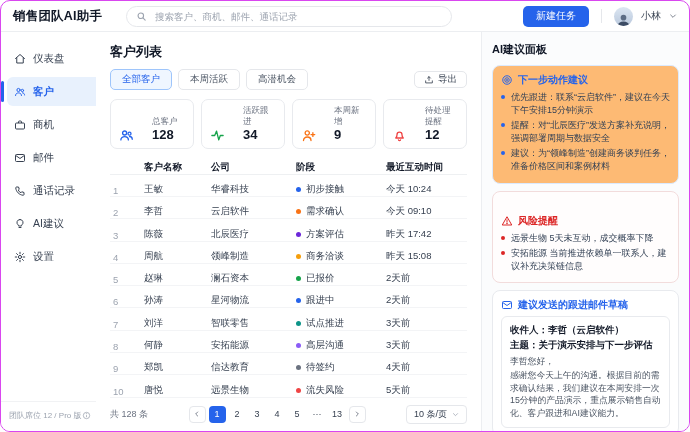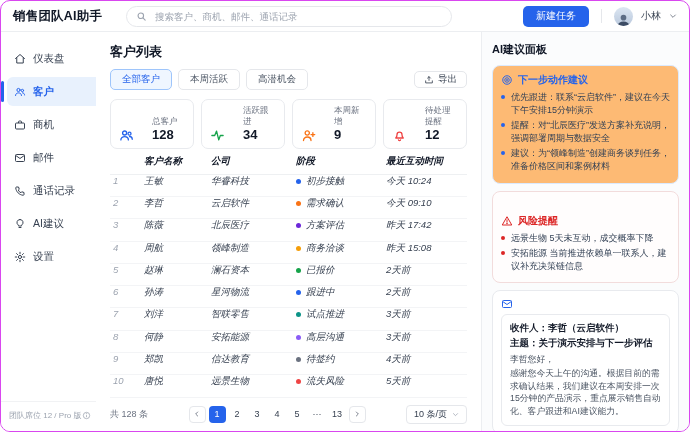--- a/index.html
+++ b/index.html
@@ -40,21 +40,21 @@
   .tab{height:21px;padding:0 11px;border:1px solid #e5e7eb;border-radius:5px;background:#fff;font-size:9.5px;
        color:#4b5563;font-family:inherit;cursor:pointer;white-space:nowrap;}
   .tab.active{border-color:#9ec5fb;background:#eff6ff;color:#2563eb;}
   .btn-export{margin-left:auto;height:17px;padding:0 9px;border:1px solid #e5e7eb;border-radius:5px;background:#fff;
               font-size:9.5px;color:#374151;display:flex;align-items:center;gap:4px;font-family:inherit;cursor:pointer;}
   .stats{display:flex;gap:7px;margin:9px 0 6px;}
   .stat{flex:1;border:1px solid #e8eaee;border-radius:7px;padding:5px 8px;display:flex;gap:18px;align-items:flex-end;background:#fff;}
   .stat svg{flex:none;}
   .stat-label{font-size:8.5px;color:#6b7280;line-height:1.3;}
   .stat-value{font-size:13px;font-weight:700;color:#111827;line-height:1.2;}
-  .thead,.trow{display:flex;align-items:flex-start;font-style:italic;}
+  .thead,.trow{display:flex;align-items:flex-end;}
   .thead{font-size:9.5px;font-weight:700;color:#111827;height:20px;border-bottom:1px solid #eef0f2;}
   .trow{font-size:9.5px;color:#374151;height:22.3px;border-bottom:1px solid #f3f4f6;cursor:pointer;}
   .c-idx{width:34px;color:#9ca3af;padding-left:3px;}
   .c-name{width:67px;}
   .c-comp{width:85px;}
   .c-stage{width:90px;display:flex;align-items:center;gap:5px;}
   .c-time{flex:1;}
   .dot{width:5px;height:5px;border-radius:50%;flex:none;background:#999;}
   .pager{display:flex;align-items:center;margin-top:7px;font-size:9px;color:#6b7280;}
   .pages{display:flex;align-items:center;gap:3px;margin:0 auto;}
@@ -432,20 +432,21 @@
           </div>
         </div>
     </div>
 
     <div class="card mail">
       <div class="card-head">
         <svg width="12" height="12" viewBox="0 0 24 24" fill="none" stroke="#2563eb" stroke-width="2" stroke-linejoin="round">
             <rect x="3" y="5" width="18" height="14" rx="2"></rect>
             <polyline points="3.5,7 12,13 20.5,7"></polyline>
           </svg>
+        <span>建议发送的跟进邮件草稿</span>
       </div>
       <div class="draft">
         <div class="draft-meta">收件人：李哲（云启软件）</div>
         <div class="draft-meta">主题：关于演示安排与下一步评估</div>
         <div class="draft-body">
 
         <p>李哲您好，</p>
             <p>感谢您今天上午的沟通。根据目前的需求确认结果，我们建议在本周安排一次15分钟的产品演示，重点展示销售自动化、客户跟进和AI建议能力。</p>
           </div>
       </div>

